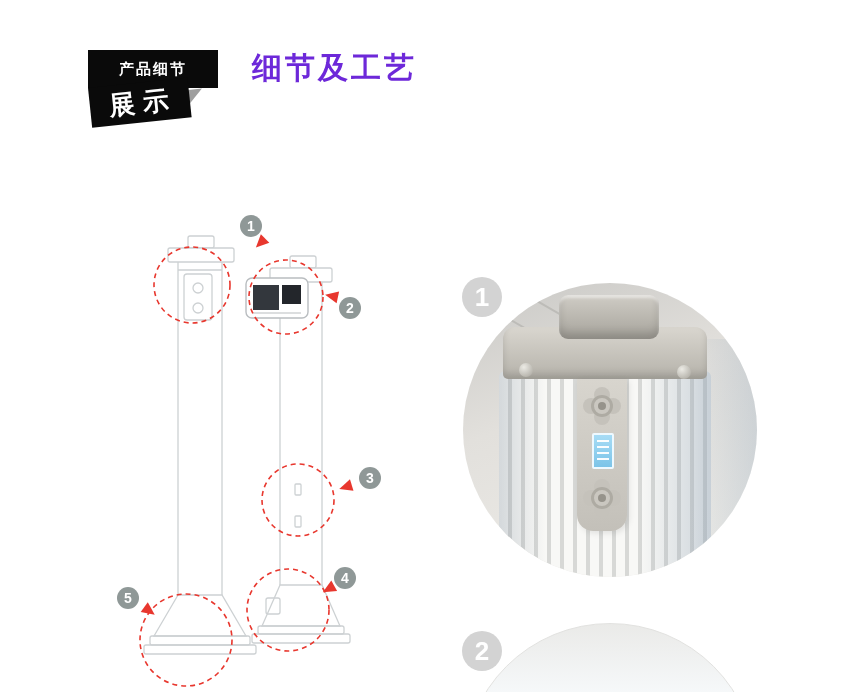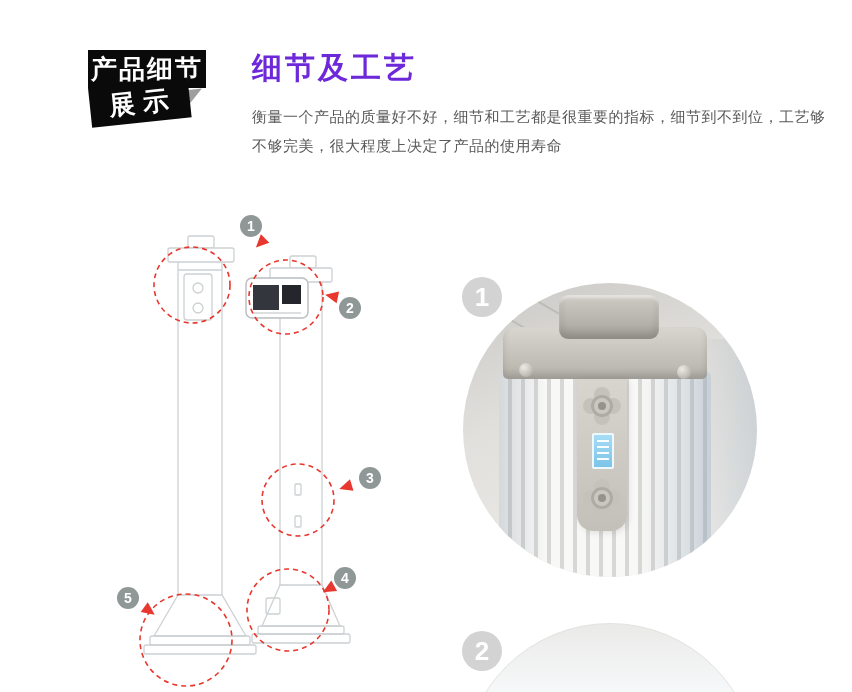--- a/index.html
+++ b/index.html
@@ -10,24 +10,24 @@
     position: relative;
     width: 852px;
     height: 692px;
     background: #ffffff;
     overflow: hidden;
   }
 
   
   .badge-block { position: absolute; left: 88px; top: 50px; }
   .badge-line1 {
-    width: 118px; height: 38px;
+    width: 130px; height: 38px;
     background: #0a0a0a;
     color: #ffffff;
-    font-size: 26px; font-weight: bold;
+    font-size: 15px; font-weight: bold;
     text-align: center; line-height: 38px;
     letter-spacing: 2px;
   }
   .badge-line2 {
     position: absolute; left: 0; top: 38px;
     width: 100px; height: 40px;
     background: #0a0a0a;
     color: #ffffff;
     font-size: 26px; font-weight: bold;
     line-height: 40px; text-align: center;
@@ -183,21 +183,20 @@
 
 <div class="page">
 
   <div class="badge-block">
     <div class="badge-line1">产品细节</div>
     <div class="badge-fold"></div>
     <div class="badge-line2">展示</div>
   </div>
 
   <h1 class="section-title">细节及工艺</h1>
-  <p class="section-desc">衡量一个产品的质量好不好，细节和工艺都是很重要的指标，细节到不到位，工艺够不够完美，很大程度上决定了产品的使用寿命</p>
 
   <div class="diagram">
     <svg width="320" height="480" viewBox="0 0 320 480">
       <g stroke="#cdd1d3" stroke-width="1.3" fill="#ffffff">
         <rect x="78" y="24" width="26" height="12" rx="2"></rect>
         <rect x="58" y="36" width="66" height="14" rx="2"></rect>
         <line x1="68" y1="50" x2="68" y2="383"></line>
         <line x1="112" y1="50" x2="112" y2="383"></line>
         <line x1="68" y1="58" x2="112" y2="58"></line>
         <rect x="74" y="62" width="28" height="46" rx="3" fill="none"></rect>

